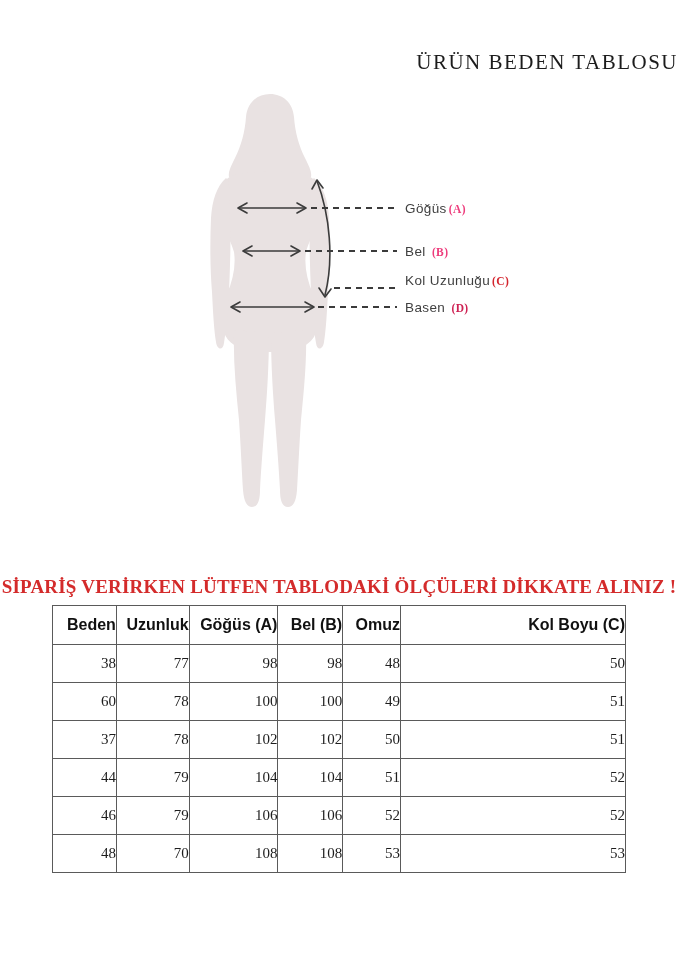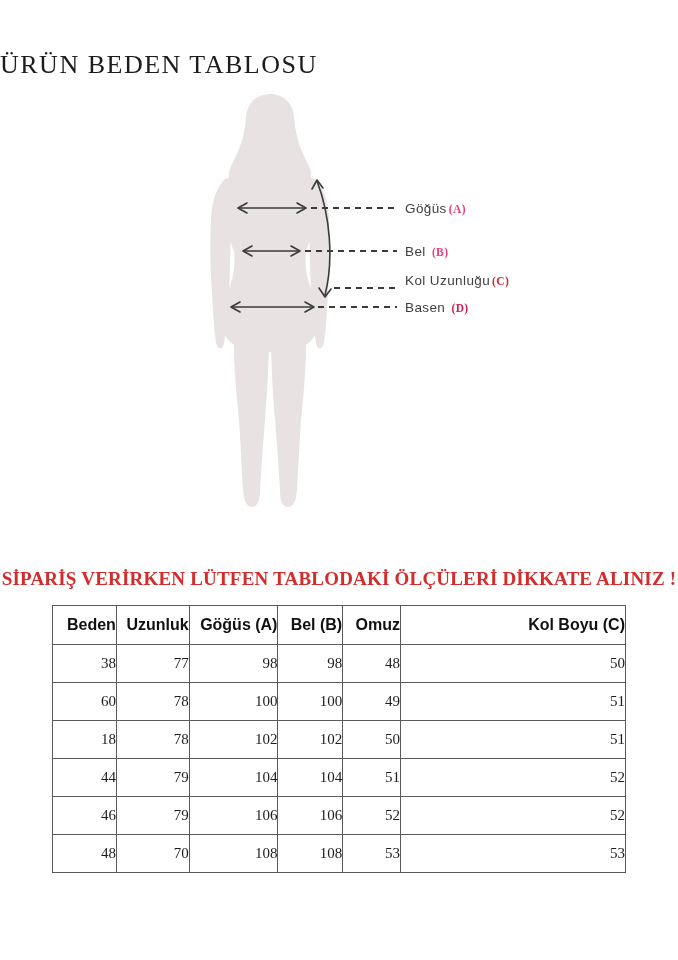--- a/index.html
+++ b/index.html
@@ -1,19 +1,19 @@
 <!DOCTYPE html>
 <html><head>
 <meta charset="utf-8">
 <style>
   html,body{margin:0;padding:0;background:#ffffff;}
   .page{position:relative;width:678px;height:960px;background:#ffffff;overflow:hidden;
         font-family:"Liberation Sans",sans-serif;}
-  .page-title{position:absolute;top:50px;left:0;width:678px;text-align:left;
-        font-family:"Liberation Serif",serif;font-size:26px;letter-spacing:1.5px;
+  .page-title{position:absolute;top:50px;left:0;width:678px;text-align:right;
+        font-family:"Liberation Serif",serif;font-size:21px;letter-spacing:1.5px;
         color:#1c1c1c;font-weight:400;}
   .figure-area{position:absolute;top:0;left:0;width:678px;height:520px;}
   .figure-area svg{position:absolute;top:0;left:0;}
   .meas-label{position:absolute;left:405px;height:17px;line-height:17px;
         font-size:13.5px;letter-spacing:.4px;color:#3f3f3f;white-space:nowrap;}
   .meas-code{font-family:"Liberation Serif",serif;font-weight:bold;font-size:11.5px;
         margin-left:2px;}
   .notice-heading{position:absolute;top:531px;left:0;width:678px;text-align:center;
         font-family:"Liberation Serif",serif;font-weight:bold;font-size:28px;}
   .notice-warning{position:absolute;top:568px;left:0;width:678px;text-align:center;
@@ -98,21 +98,21 @@
       <span>Bel</span> <span class="meas-code" style="color: rgb(237, 60, 124);">(B)</span>
     </div>
     <div class="meas-label" style="top:272px">
       <span>Kol Uzunluğu</span><span class="meas-code" style="color: rgb(212, 37, 46);">(C)</span>
     </div>
     <div class="meas-label" style="top:299px">
       <span>Basen</span> <span class="meas-code" style="color: rgb(206, 33, 83);">(D)</span>
     </div>
   </div>
 
-  <div class="notice-warning" style="color: rgb(212, 43, 43);">SİPARİŞ VERİRKEN LÜTFEN TABLODAKİ ÖLÇÜLERİ DİKKATE ALINIZ !</div>
+  <div class="notice-warning" style="color: rgb(212, 43, 43); margin-top: 8px;">SİPARİŞ VERİRKEN LÜTFEN TABLODAKİ ÖLÇÜLERİ DİKKATE ALINIZ !</div>
 
   <table class="size-table">
     <colgroup>
       <col class="c-beden">
         <col class="c-uzunluk">
         <col class="c-gogus">
       <col class="c-bel">
         <col class="c-omuz">
         <col class="c-kol">
     </colgroup>
@@ -137,21 +137,21 @@
       </tr>
       <tr>
         <td>60</td>
         <td>78</td>
         <td>100</td>
         <td>100</td>
         <td>49</td>
         <td>51</td>
       </tr>
       <tr>
-        <td>18</td>
+        <td>37</td>
         <td>78</td>
         <td>102</td>
         <td>102</td>
         <td>50</td>
         <td>51</td>
       </tr>
       <tr>
         <td>44</td>
         <td>79</td>
         <td>104</td>

